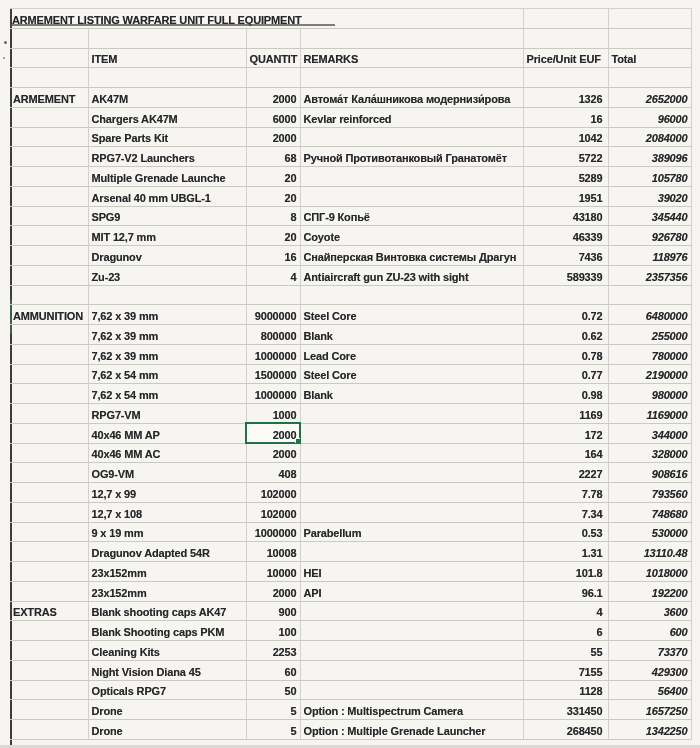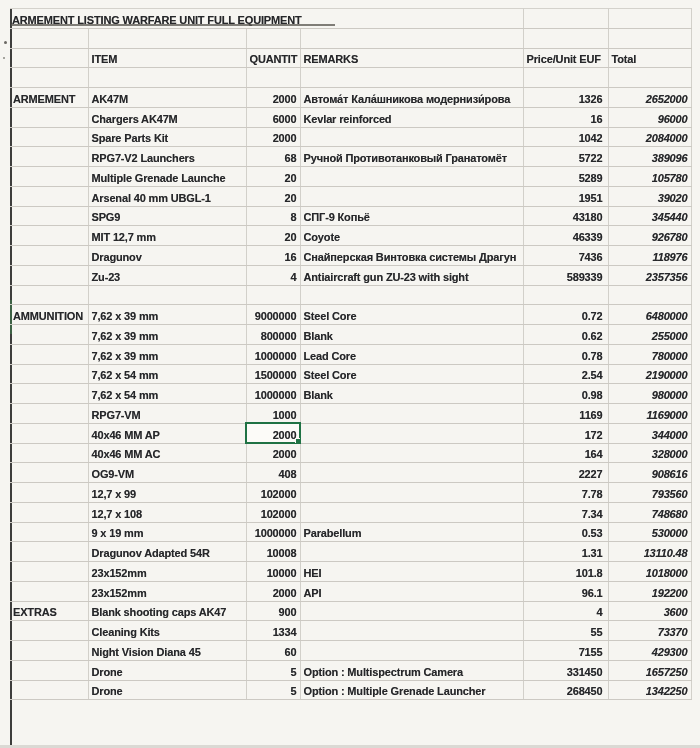--- a/index.html
+++ b/index.html
@@ -203,21 +203,21 @@
           <td class="c2 num">1000000</td>
           <td class="c3">Lead Core</td>
           <td class="c4 num">0.78</td>
           <td class="c5 num">780000</td>
         </tr>
         <tr>
           <td class="c0"></td>
           <td class="c1">7,62 x 54 mm</td>
           <td class="c2 num">1500000</td>
           <td class="c3">Steel Core</td>
-          <td class="c4 num">2.54</td>
+          <td class="c4 num">0.77</td>
           <td class="c5 num">2190000</td>
         </tr>
         <tr>
           <td class="c0"></td>
           <td class="c1">7,62 x 54 mm</td>
           <td class="c2 num">1000000</td>
           <td class="c3">Blank</td>
           <td class="c4 num">0.98</td>
           <td class="c5 num">980000</td>
         </tr>
@@ -304,33 +304,49 @@
         <tr>
           <td class="c0">EXTRAS</td>
           <td class="c1">Blank shooting caps AK47</td>
           <td class="c2 num">900</td>
           <td class="c3"></td>
           <td class="c4 num">4</td>
           <td class="c5 num">3600</td>
         </tr>
         <tr>
           <td class="c0"></td>
+          <td class="c1">Blank Shooting caps PKM</td>
+          <td class="c2 num">100</td>
+          <td class="c3"></td>
+          <td class="c4 num">6</td>
+          <td class="c5 num">600</td>
+        </tr>
+        <tr>
+          <td class="c0"></td>
           <td class="c1">Cleaning Kits</td>
-          <td class="c2 num">1334</td>
+          <td class="c2 num">2253</td>
           <td class="c3"></td>
           <td class="c4 num">55</td>
           <td class="c5 num">73370</td>
         </tr>
         <tr>
           <td class="c0"></td>
           <td class="c1">Night Vision Diana 45</td>
           <td class="c2 num">60</td>
           <td class="c3"></td>
           <td class="c4 num">7155</td>
           <td class="c5 num">429300</td>
+        </tr>
+        <tr>
+          <td class="c0"></td>
+          <td class="c1">Opticals RPG7</td>
+          <td class="c2 num">50</td>
+          <td class="c3"></td>
+          <td class="c4 num">1128</td>
+          <td class="c5 num">56400</td>
         </tr>
         <tr>
           <td class="c0"></td>
           <td class="c1">Drone</td>
           <td class="c2 num">5</td>
           <td class="c3">Option : Multispectrum Camera</td>
           <td class="c4 num">331450</td>
           <td class="c5 num">1657250</td>
         </tr>
         <tr>

